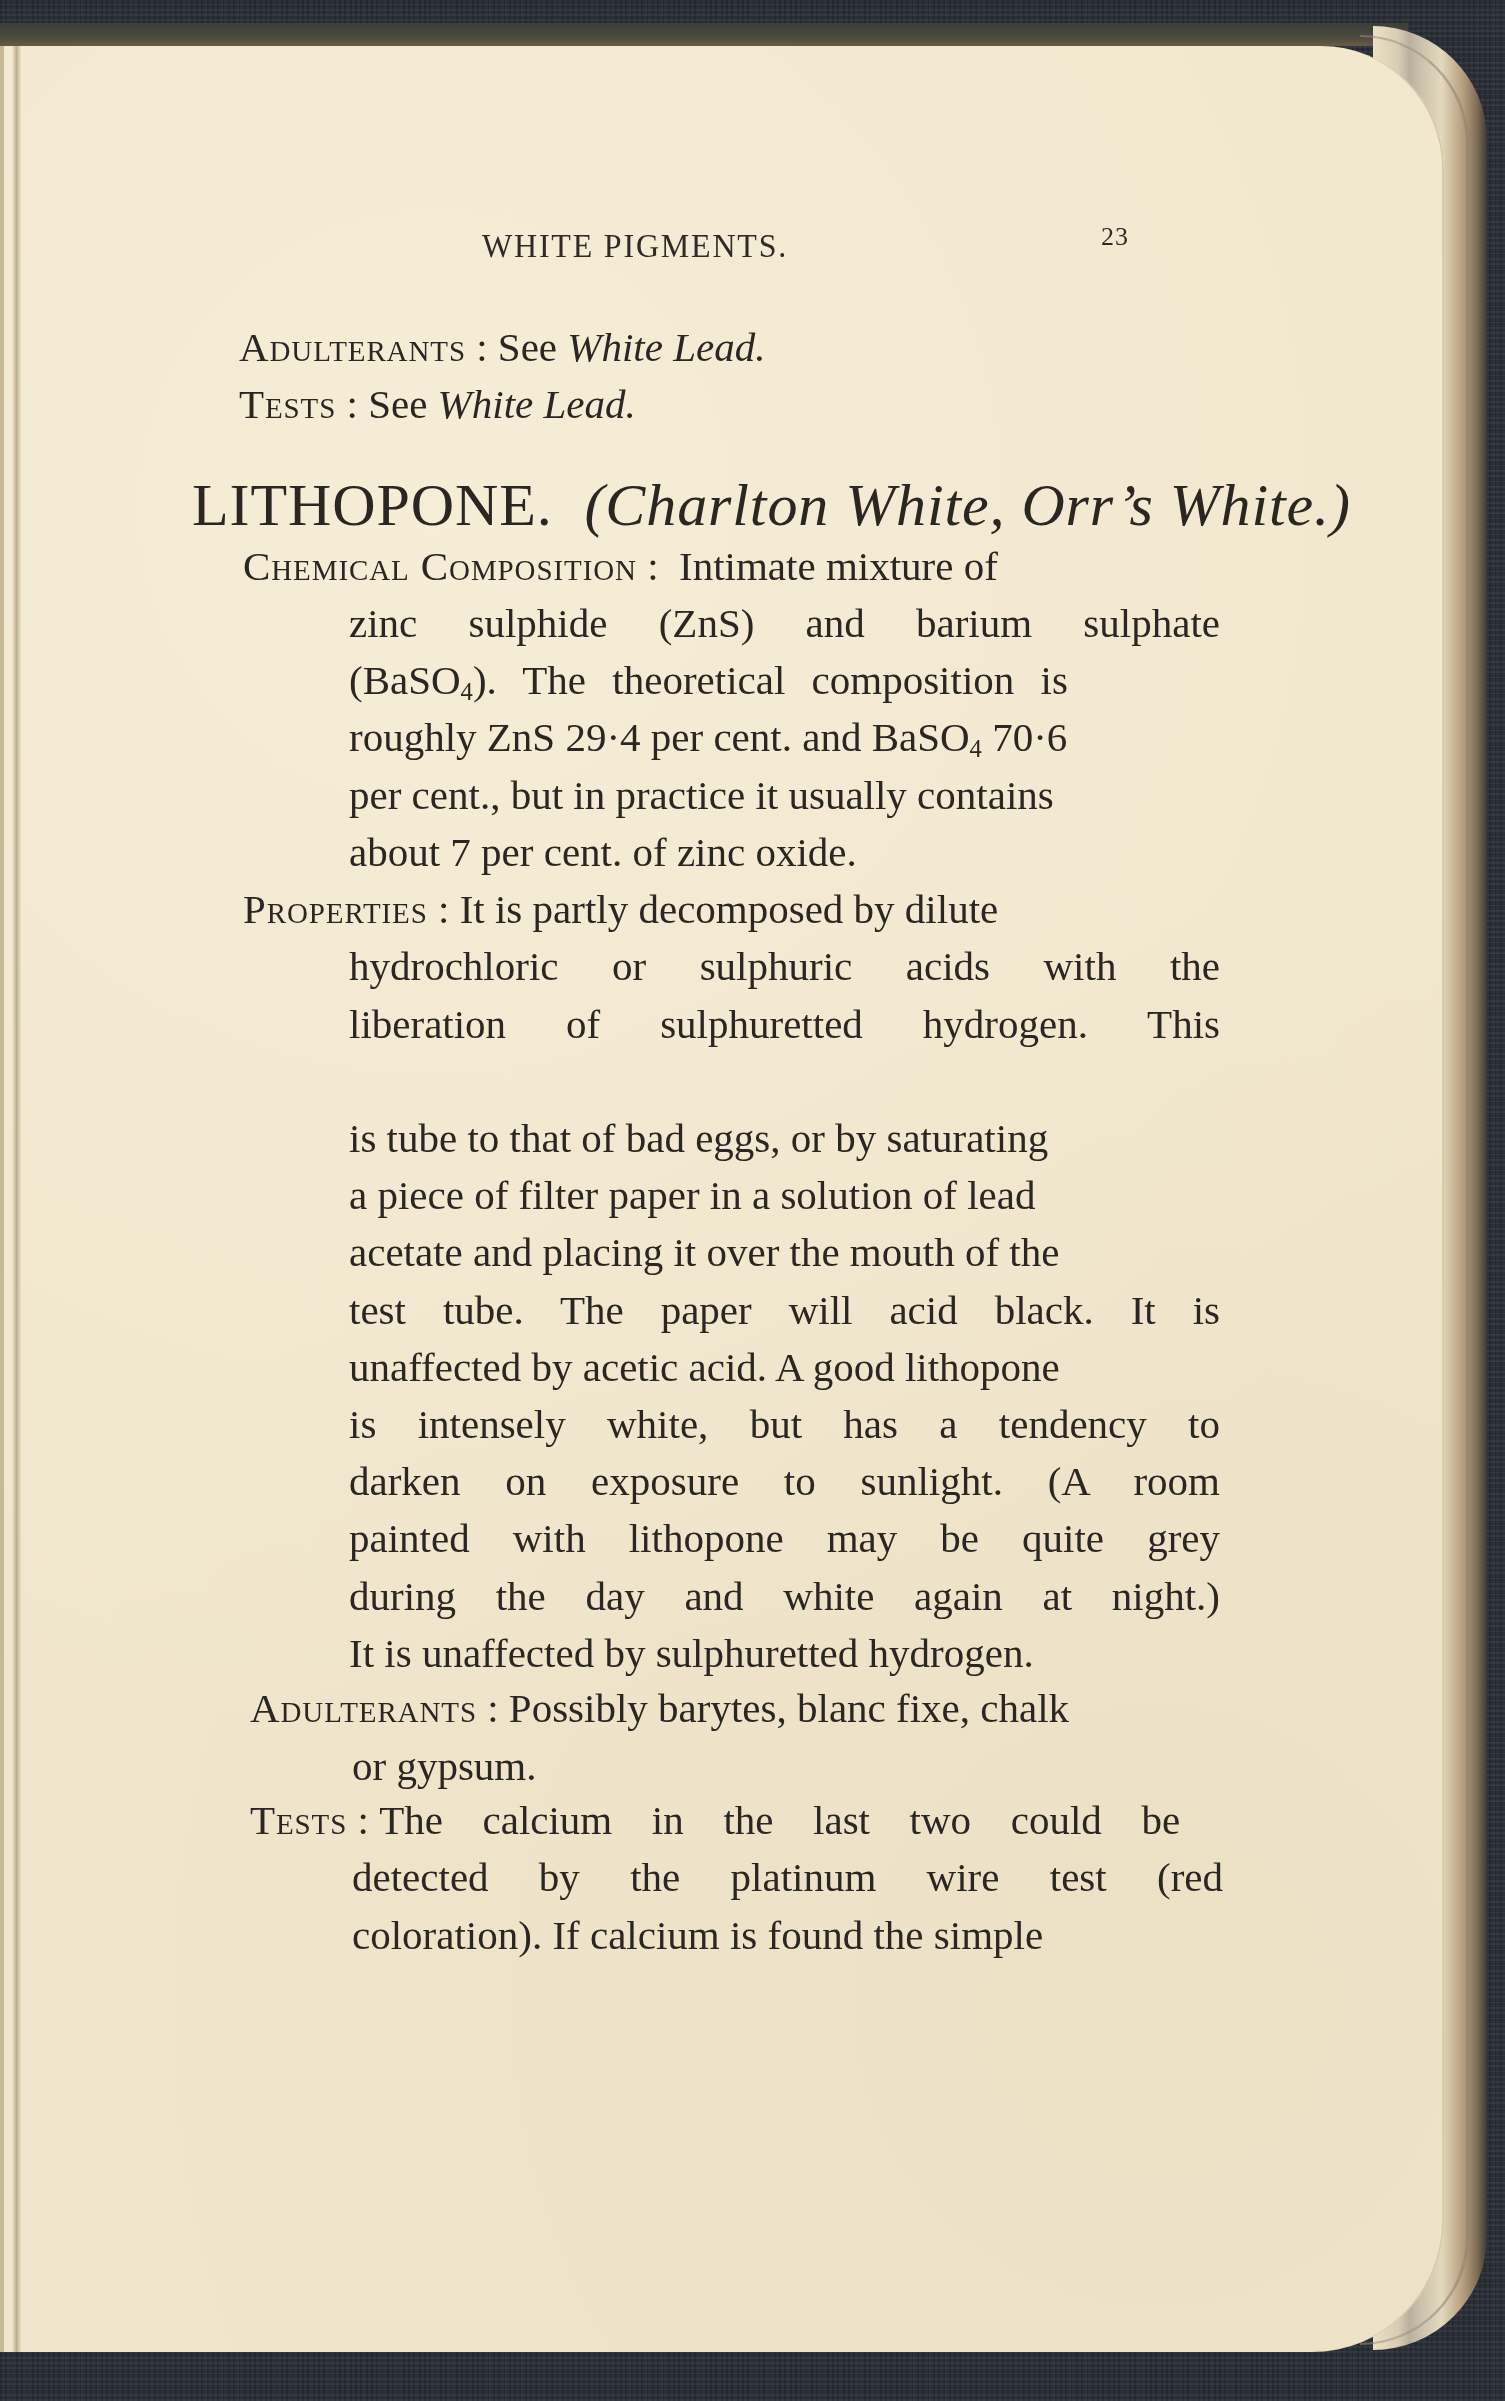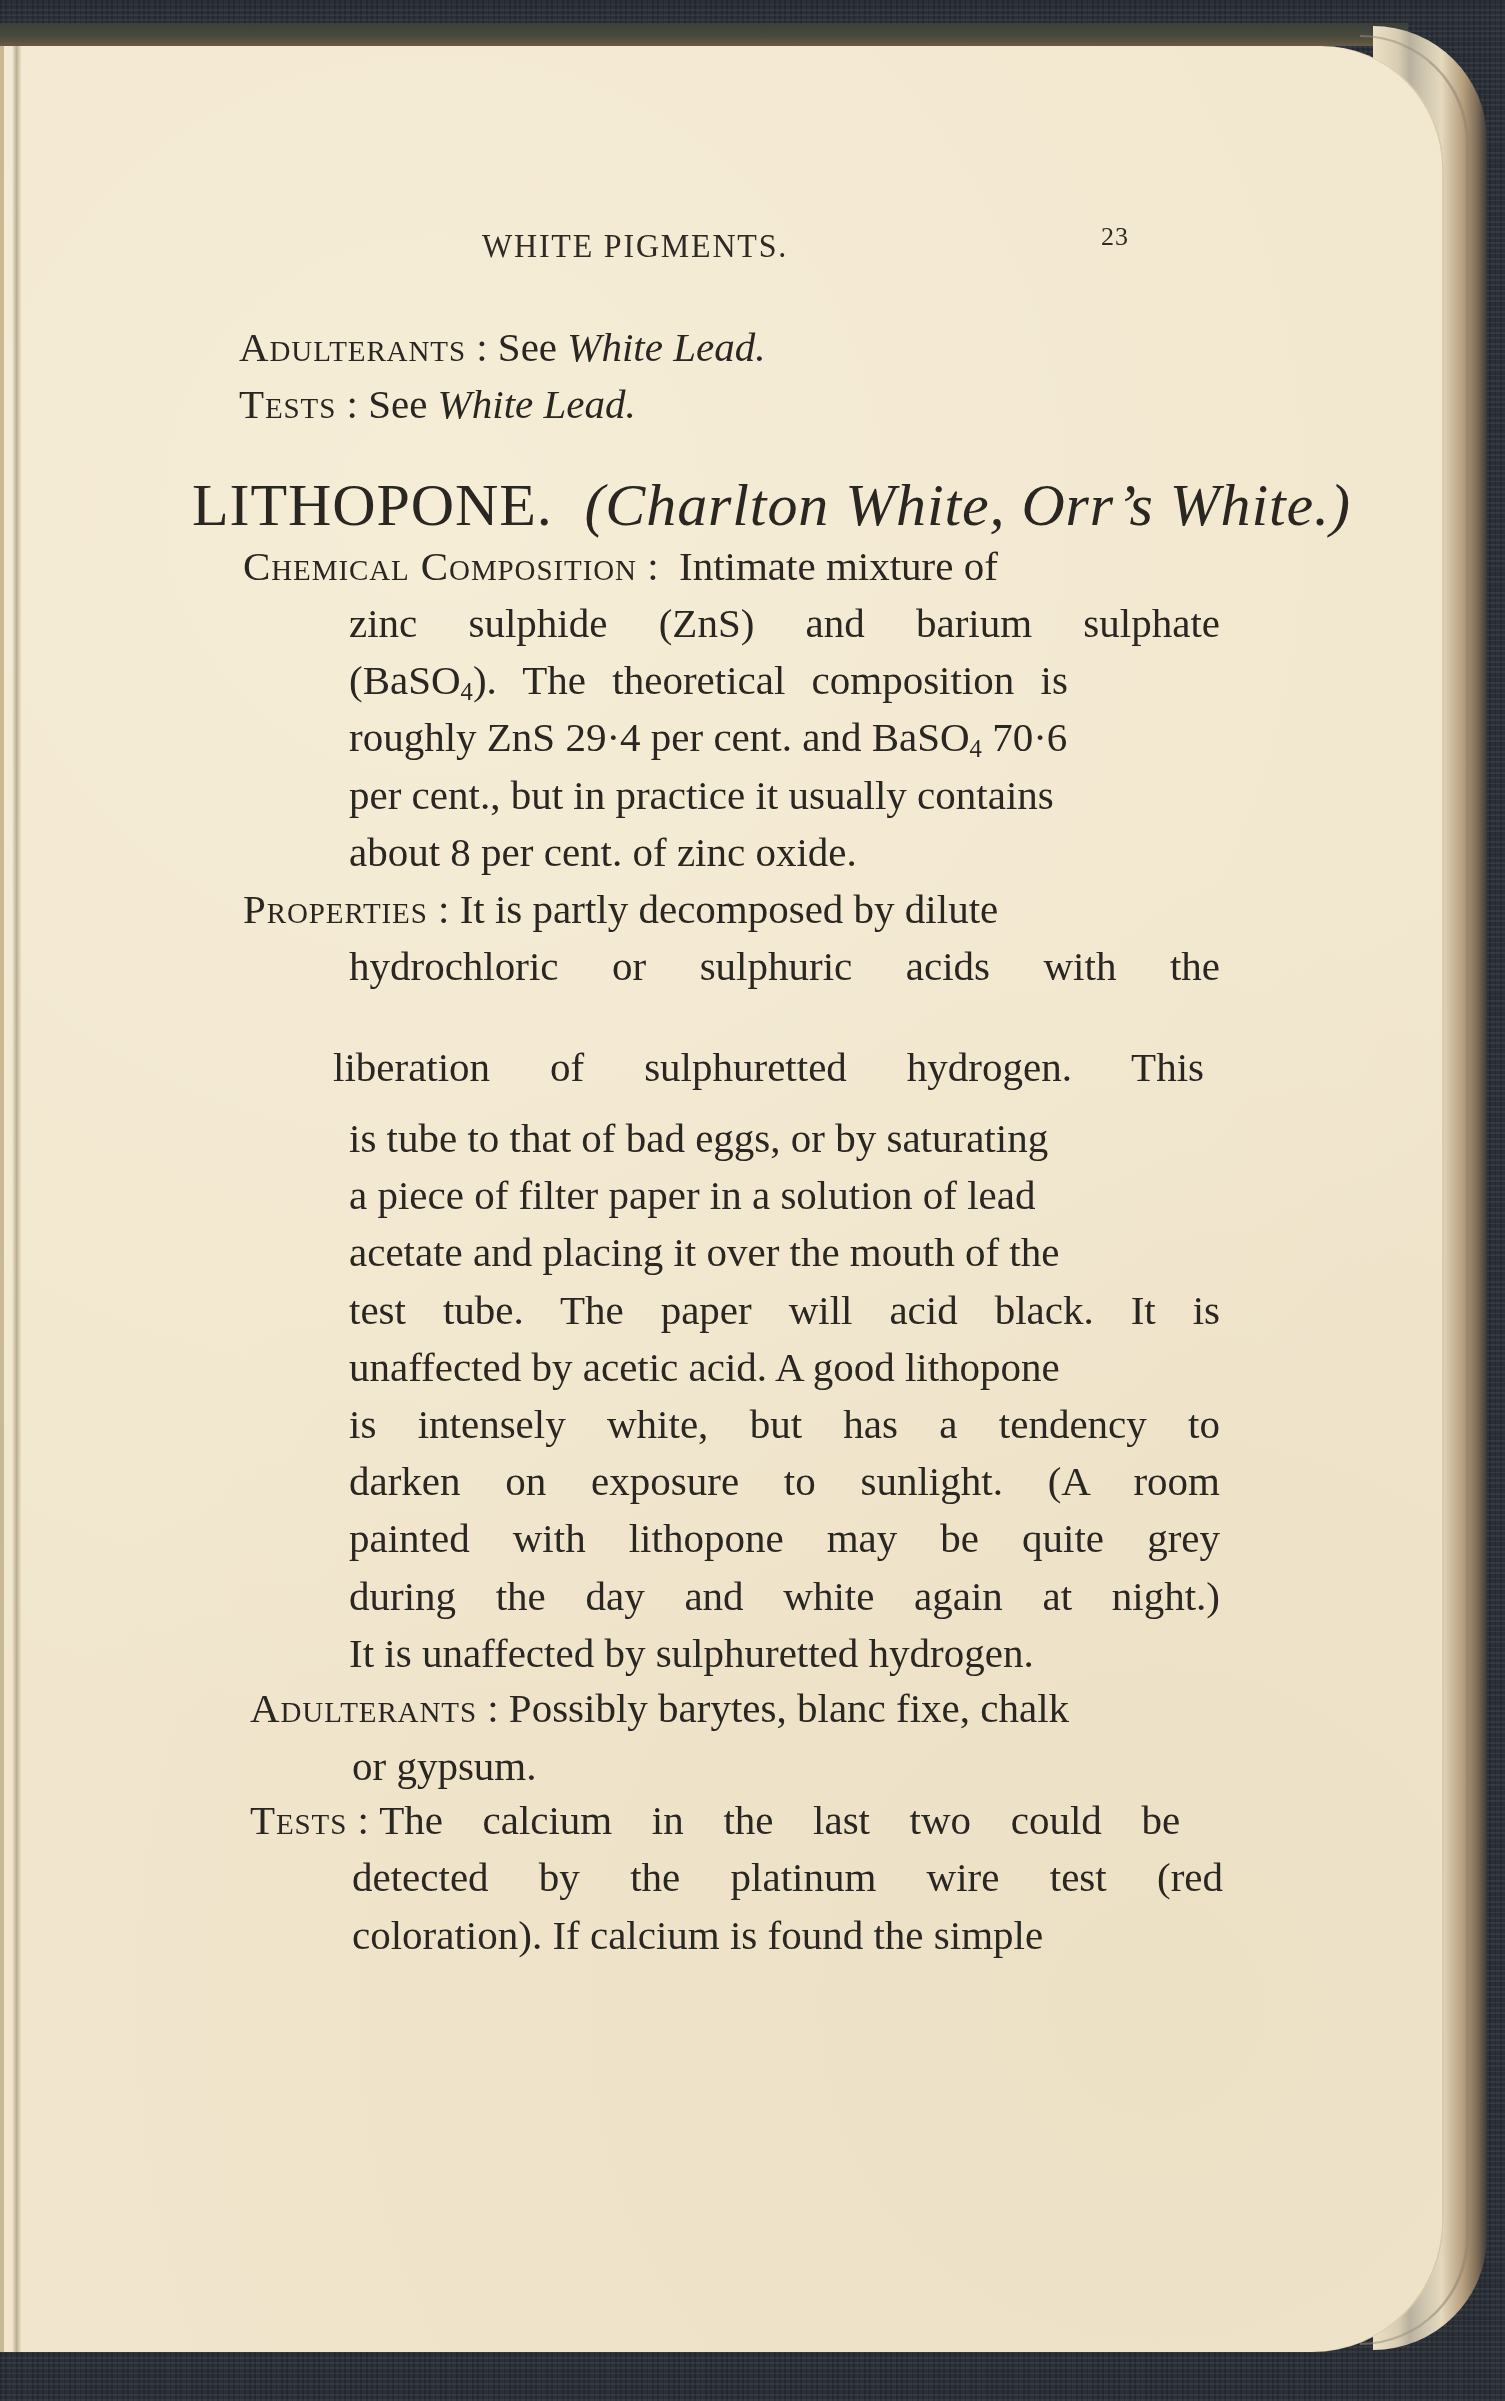--- a/index.html
+++ b/index.html
@@ -173,30 +173,30 @@
   <div class="line" style="top:660px; left:349px;">
     <span>(BaSO</span><sub>4</sub><span style="word-spacing:16px;">). The theoretical composition is</span>
   </div>
   <div class="line" style="top:717px; left:349px;">
     <span>roughly ZnS 29·4 per cent. and BaSO</span><sub>4</sub><span> 70·6</span>
   </div>
   <div class="line" style="top:775px; left:349px;">
     <span>per cent., but in practice it usually contains</span>
   </div>
   <div class="line" style="top:832px; left:349px;">
-    <span>about 8 per cent. of zinc oxide.</span>
+    <span>about 7 per cent. of zinc oxide.</span>
   </div>
 
   <div class="line" style="top:889px; left:243px;">
     <span class="sc">Properties</span><span> : </span><span>It is partly decomposed by dilute</span>
   </div>
   <div class="line" style="top:946px; left:349px;">
     <span class="justify-w" style="width:871px;">hydrochloric or sulphuric acids with the</span>
   </div>
-  <div class="line" style="top:1004px; left:333px;margin-top:43px;">
+  <div class="line" style="top:1004px; left:349px;">
     <span class="justify-w" style="width:871px;">liberation of sulphuretted hydrogen. This</span>
   </div>
   <div class="line" style="top:1118px; left:349px;">
     <span>is tube to that of bad eggs, or by saturating</span>
   </div>
   <div class="line" style="top:1175px; left:349px;">
     <span>a piece of filter paper in a solution of lead</span>
   </div>
   <div class="line" style="top:1232px; left:349px;">
     <span>acetate and placing it over the mouth of the</span>

